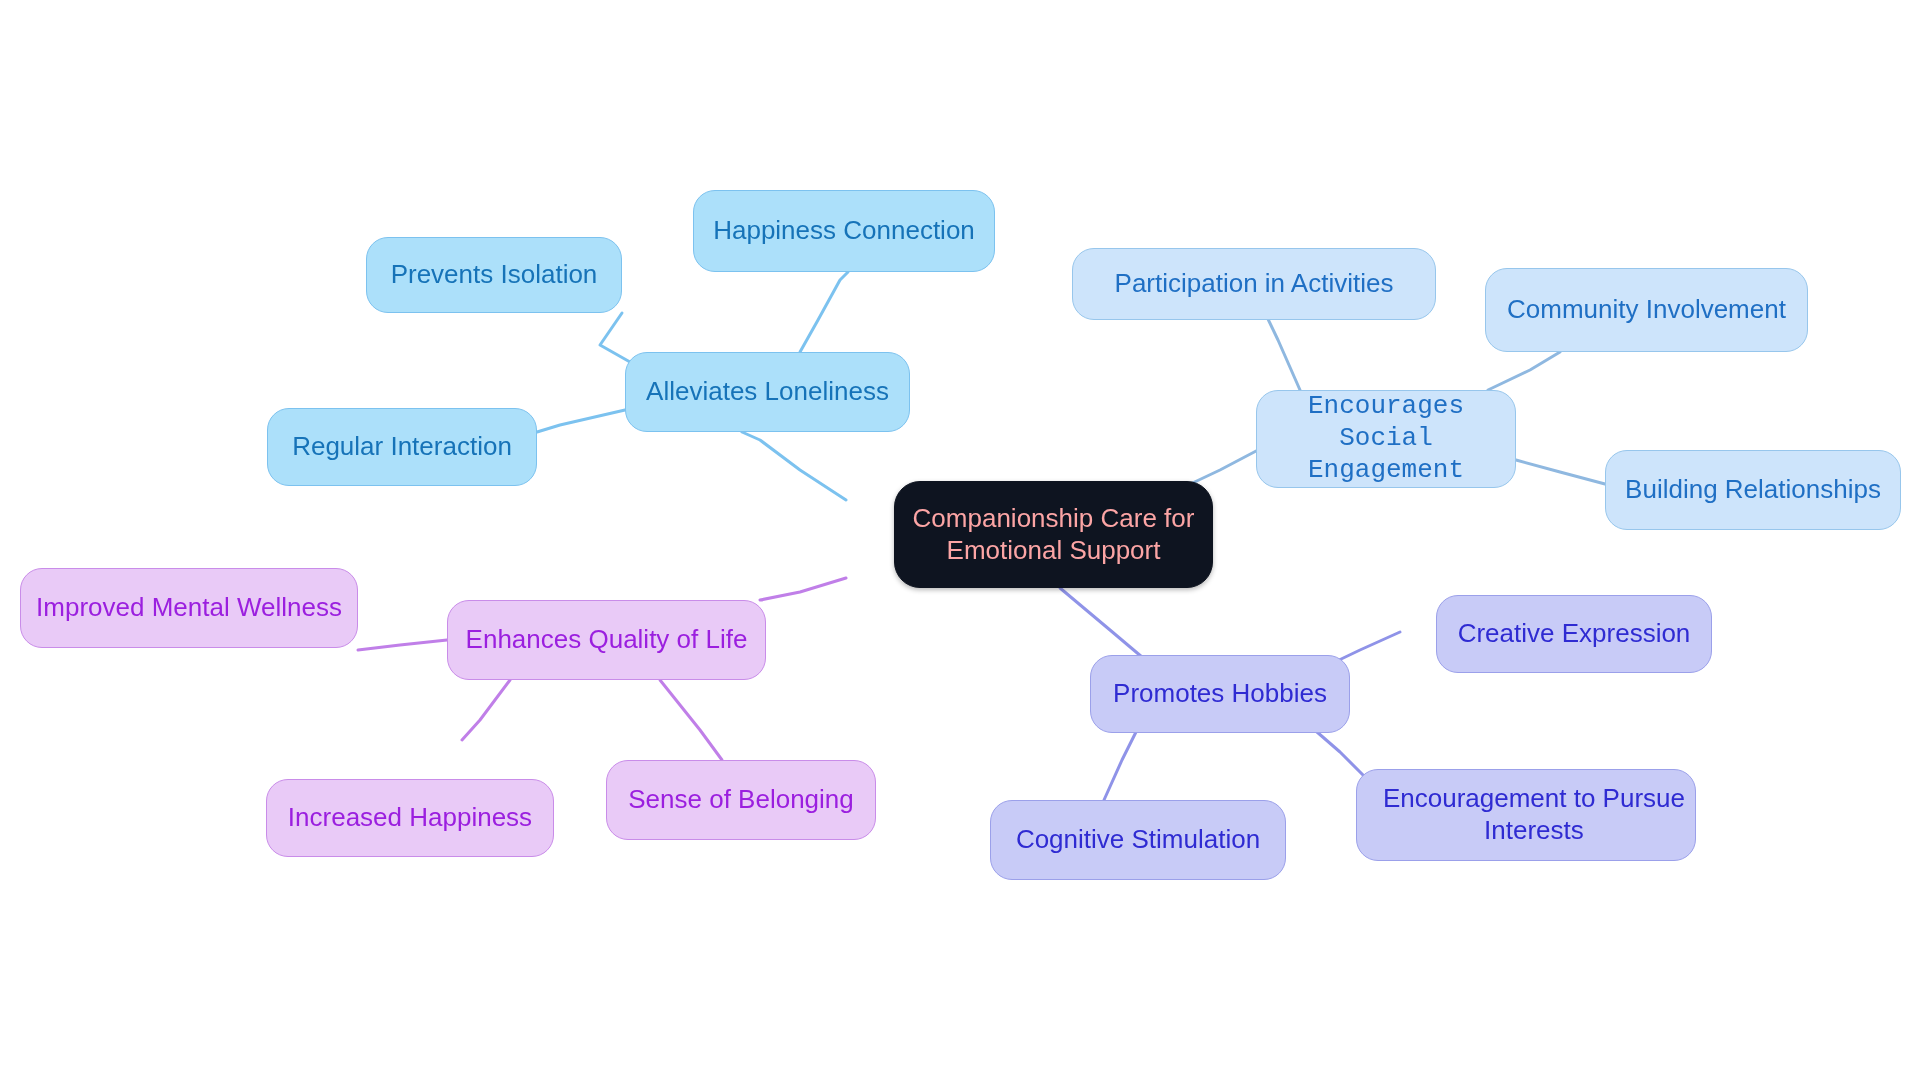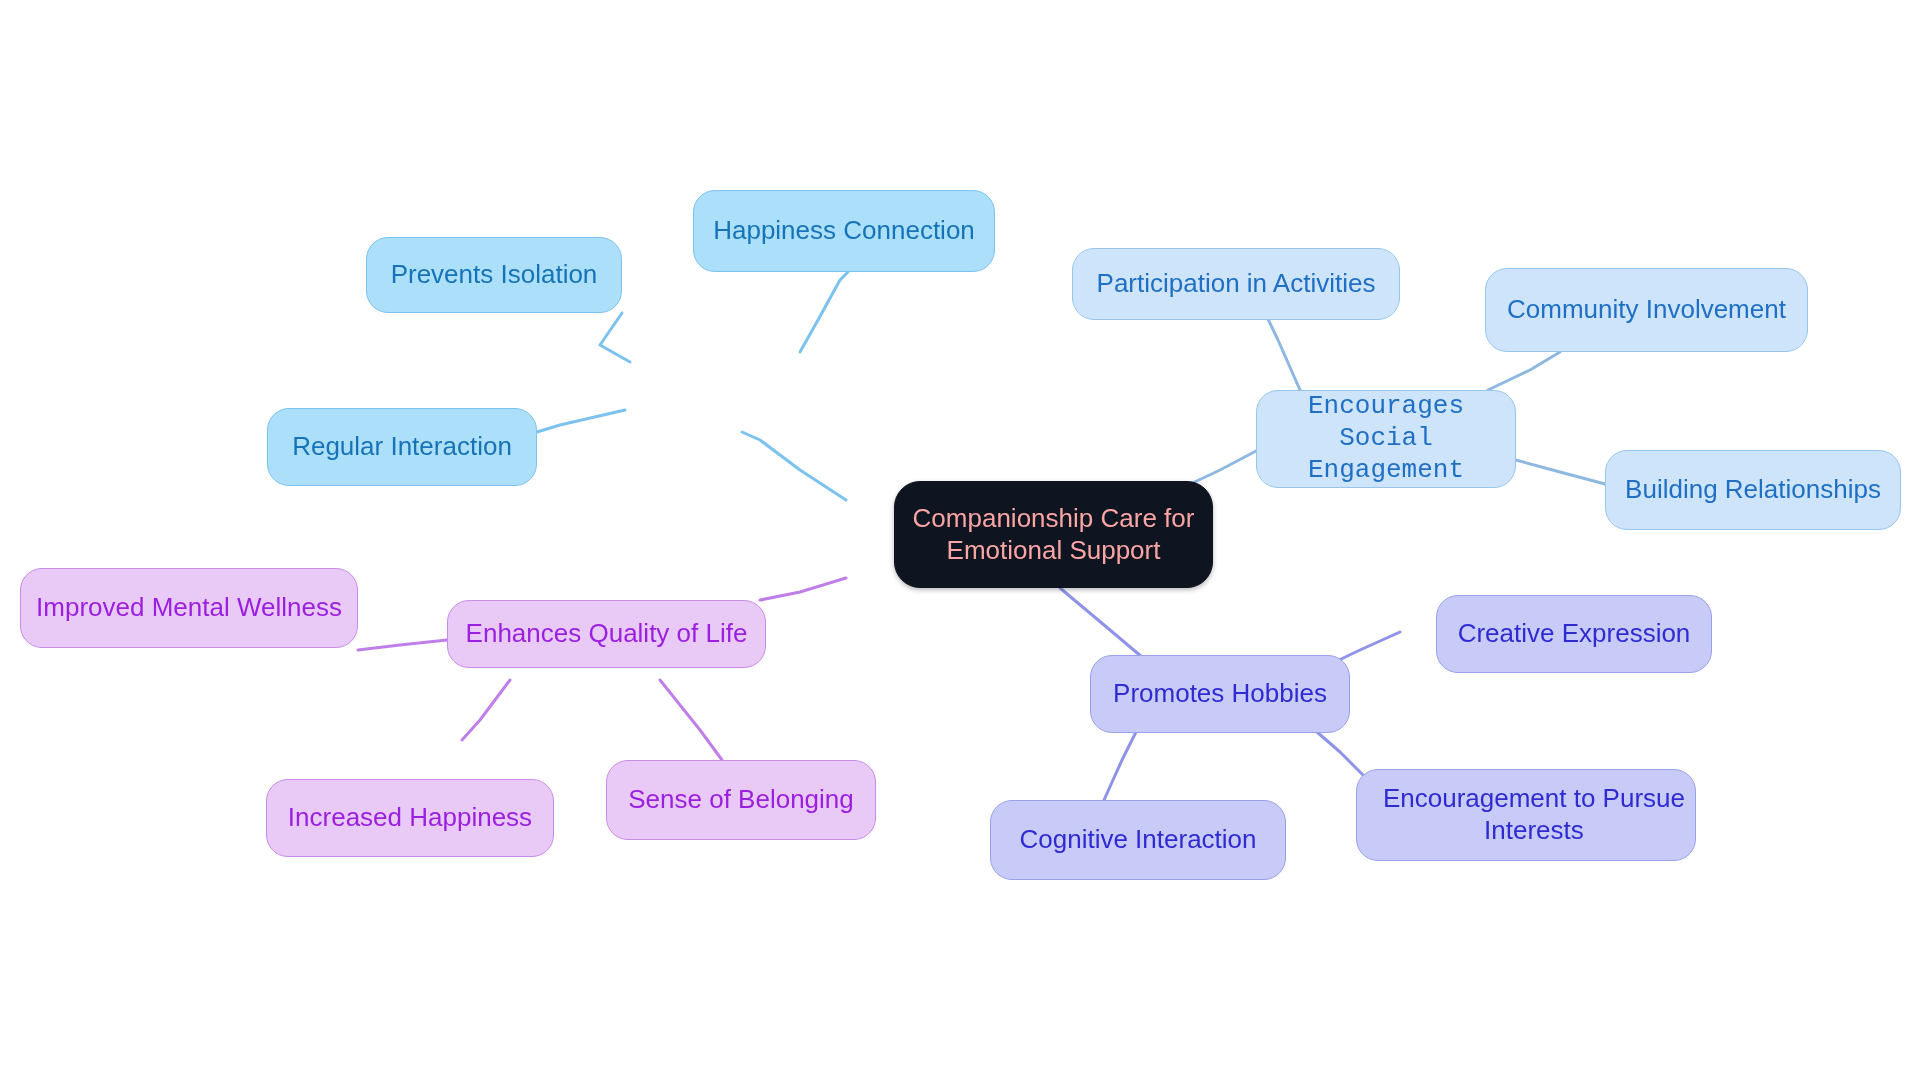--- a/index.html
+++ b/index.html
@@ -112,51 +112,54 @@
     <path d="M 1146 712 L 1122 760 L 1104 800" fill="none" stroke="#8f93e8" stroke-width="3" stroke-linecap="round" stroke-linejoin="round"></path>
 
     <path d="M 1294 712 L 1340 752 L 1368 780" fill="none" stroke="#8f93e8" stroke-width="3" stroke-linecap="round" stroke-linejoin="round"></path>
   </svg>
 
   <div class="node root" style="left:846px; top:481px; width:319px; height:107px;">
     <span>Companionship Care for
 Emotional Support</span>
   </div>
 
+  <div class="node blue-mid" style="left:625px; top:352px; width:285px; height:80px;">
+    <span>Alleviates Loneliness</span>
+  </div>
 
   <div class="node blue-mid" style="left:693px; top:190px; width:302px; height:82px;">
     <span>Happiness Connection</span>
   </div>
 
   <div class="node blue-mid" style="left:366px; top:237px; width:256px; height:76px;">
     <span>Prevents Isolation</span>
   </div>
 
   <div class="node blue-mid" style="left:267px; top:408px; width:270px; height:78px;">
     <span>Regular Interaction</span>
   </div>
 
   <div class="node blue-light" style="left:1256px; top:390px; width:260px; height:98px;font-family:Liberation Mono, monospace;">
     <span>Encourages Social
 Engagement</span>
   </div>
 
-  <div class="node blue-light" style="left:1072px; top:248px; width:328px; height:72px;">
+  <div class="node blue-light" style="left:1072px; top:248px; width:364px; height:72px;">
     <span>Participation in Activities</span>
   </div>
 
   <div class="node blue-light" style="left:1485px; top:268px; width:323px; height:84px;">
     <span>Community Involvement</span>
   </div>
 
   <div class="node blue-light" style="left:1605px; top:450px; width:296px; height:80px;">
     <span>Building Relationships</span>
   </div>
 
-  <div class="node violet" style="left:447px; top:600px; width:319px; height:68px;">
+  <div class="node violet" style="left:447px; top:600px; width:319px; height:80px;">
     <span>Enhances Quality of Life</span>
   </div>
 
   <div class="node violet" style="left:20px; top:568px; width:338px; height:80px;">
     <span>Improved Mental Wellness</span>
   </div>
 
   <div class="node violet" style="left:232px; top:779px; width:288px; height:78px;margin-left:34px;">
     <span>Increased Happiness</span>
   </div>
@@ -167,21 +170,21 @@
 
   <div class="node indigo" style="left:1054px; top:655px; width:260px; height:78px;">
     <span>Promotes Hobbies</span>
   </div>
 
   <div class="node indigo" style="left:1400px; top:595px; width:276px; height:78px;">
     <span>Creative Expression</span>
   </div>
 
   <div class="node indigo" style="left:954px; top:800px; width:296px; height:80px;">
-    <span>Cognitive Interaction</span>
+    <span>Cognitive Stimulation</span>
   </div>
 
   <div class="node indigo" style="left:1320px; top:769px; width:340px; height:92px;justify-content:flex-end;">
     <span>Encouragement to Pursue
 Interests</span>
   </div>
 
 </div>
 
 </body></html>

